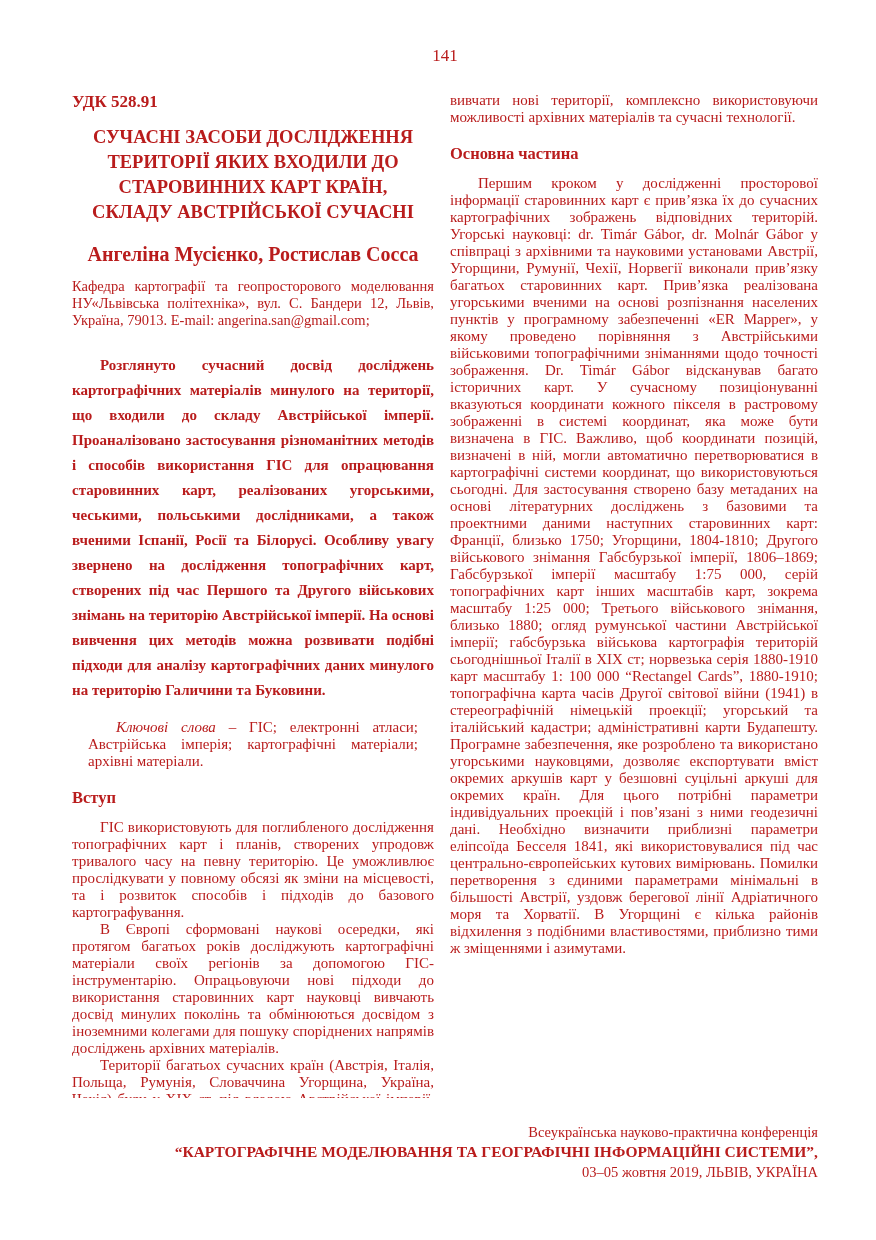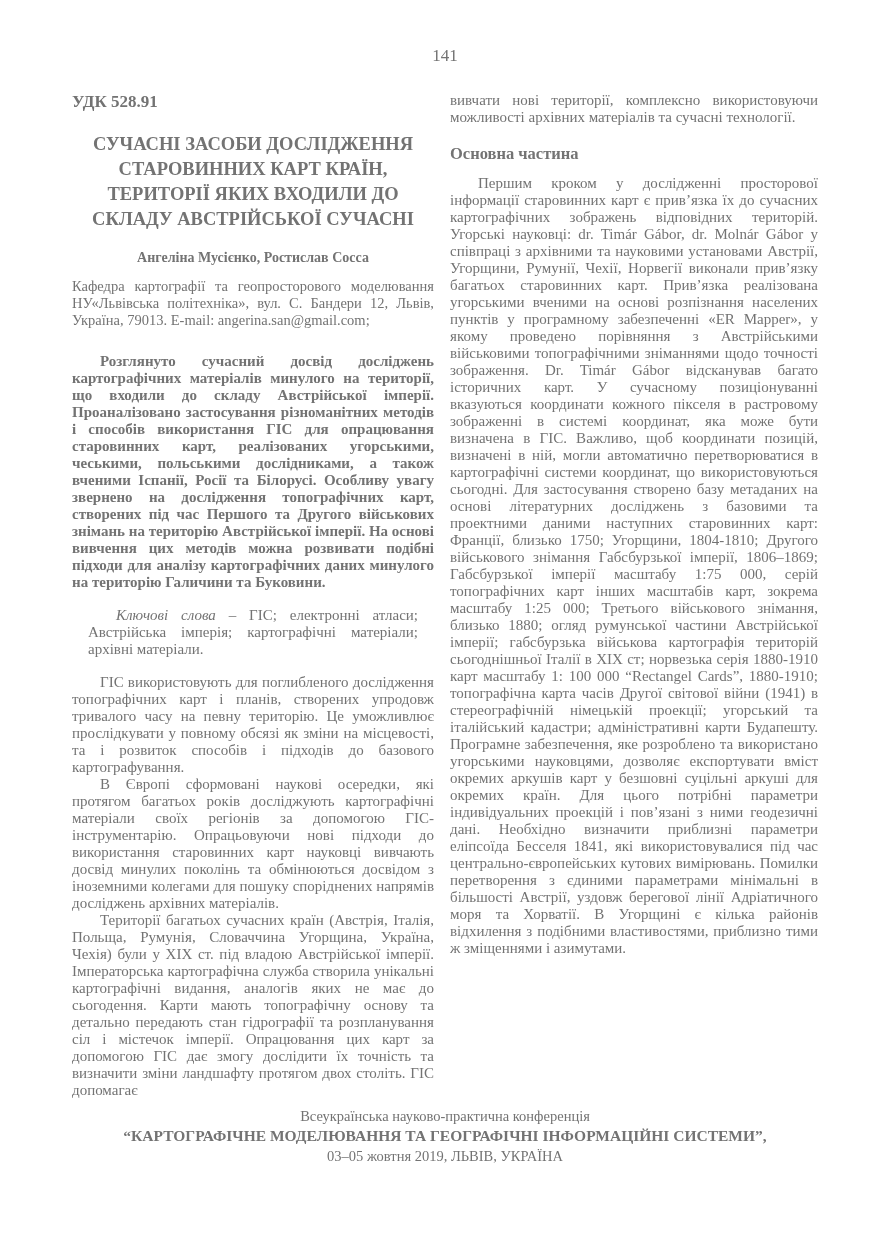--- a/index.html
+++ b/index.html
@@ -6,21 +6,21 @@
     margin: 0;
     padding: 0;
     background: #ffffff;
   }
   .page {
     position: relative;
     width: 876px;
     height: 1240px;
     box-sizing: border-box;
     background: #ffffff;
-    color: #737373;
+    color: #b91c1c;
     font-family: "Liberation Serif", "DejaVu Serif", serif;
     padding: 46px 58px 0 72px;
     overflow: hidden;
   }
   .page-number {
     text-align: center;
     font-size: 17px;
     line-height: 20px;
     margin-bottom: 26px;
   }
@@ -29,45 +29,45 @@
     gap: 16px;
     height: 1006px;
     overflow: hidden;
   }
   .col-left  { width: 362px; flex: 0 0 362px; }
   .col-right { width: 368px; flex: 0 0 368px; }
 
   .udk {
     font-weight: bold;
     font-size: 17px;
-    margin: 0 0 20px 0;
+    margin: 0 0 13px 0;
   }
   .title {
     font-weight: bold;
     font-size: 18.5px;
     line-height: 25px;
     text-align: center;
     margin: 0 6px 18px 6px;
   }
   .authors {
     font-weight: bold;
-    font-size: 14px;
+    font-size: 20px;
     text-align: center;
     margin: 0 0 12px 0;
   }
   .affiliation {
     font-size: 14.5px;
     line-height: 17px;
     text-align: justify;
     margin: 0 0 24px 0;
   }
   .abstract {
     font-weight: bold;
     font-size: 15px;
-    line-height: 17px;
+    line-height: 25px;
     text-align: justify;
     text-indent: 28px;
     margin: 0;
   }
   .keywords {
     font-size: 15px;
     line-height: 17px;
     text-align: justify;
     text-indent: 28px;
     margin: 16px;
@@ -82,22 +82,22 @@
   .body-par {
     font-weight: normal;
     font-size: 15px;
     line-height: 17px;
     text-align: justify;
     margin: 0;
   }
   .indent { text-indent: 28px; }
 
   .footer {
-    text-align: center;
-    margin-top: 8px;
+    text-align: right;
+    margin-top: 24px;
     line-height: 20px;
   }
   .footer-line1, .footer-line3 {
     font-size: 14.5px;
   }
   .footer-line2 {
     font-weight: bold;
     font-size: 15.5px;
   }
 </style>
@@ -108,33 +108,34 @@
 
   <div class="page-number">141</div>
 
   <div class="columns">
 
     <div class="col-left">
       <div class="udk">УДК 528.91</div>
 
       <div class="title">
         <div>СУЧАСНІ ЗАСОБИ ДОСЛІДЖЕННЯ</div>
+        <div>ТЕРИТОРІЇ ЯКИХ ВХОДИЛИ ДО</div>
         <div>СТАРОВИННИХ КАРТ КРАЇН,</div>
-        <div>ТЕРИТОРІЇ ЯКИХ ВХОДИЛИ ДО</div>
         <div>СКЛАДУ АВСТРІЙСЬКОЇ СУЧАСНІ</div>
       </div>
 
       <div class="authors">Ангеліна Мусієнко, Ростислав Сосса</div>
 
       <p class="affiliation">Кафедра картографії та геопросторового моделювання НУ«Львівська політехніка», вул. С. Бандери 12, Львів, Україна, 79013. E-mail: angerina.san@gmail.com;</p>
 
       <p class="abstract">Розглянуто сучасний досвід досліджень картографічних матеріалів минулого на території, що входили до складу Австрійської імперії. Проаналізовано застосування різноманітних методів і способів використання ГІС для опрацювання старовинних карт, реалізованих угорськими, чеськими, польськими дослідниками, а також вченими Іспанії, Росії та Білорусі. Особливу увагу звернено на дослідження топографічних карт, створених під час Першого та Другого військових знімань на територію Австрійської імперії. На основі вивчення цих методів можна розвивати подібні підходи для аналізу картографічних даних минулого на територію Галичини та Буковини.</p>
 
       <p class="keywords"><span class="kw-label">Ключові слова</span><span> – ГІС; електронні атласи; Австрійська імперія; картографічні матеріали; архівні матеріали.</span></p>
 
+      <div class="section-heading">Вступ</div>
 
       <p class="body-par indent">ГІС використовують для поглибленого дослідження топографічних карт і планів, створених упродовж тривалого часу на певну територію. Це уможливлює прослідкувати у повному обсязі як зміни на місцевості, та і розвиток способів і підходів до базового картографування.</p>
       <p class="body-par indent">В Європі сформовані наукові осередки, які протягом багатьох років досліджують картографічні матеріали своїх регіонів за допомогою ГІС-інструментарію. Опрацьовуючи нові підходи до використання старовинних карт науковці вивчають досвід минулих поколінь та обмінюються досвідом з іноземними колегами для пошуку споріднених напрямів досліджень архівних матеріалів.</p>
       <p class="body-par indent">Території багатьох сучасних країн (Австрія, Італія, Польща, Румунія, Словаччина Угорщина, Україна, Чехія) були у XIX ст. під владою Австрійської імперії. Імператорська картографічна служба створила унікальні картографічні видання, аналогів яких не має до сьогодення. Карти мають топографічну основу та детально передають стан гідрографії та розпланування сіл і містечок імперії. Опрацювання цих карт за допомогою ГІС дає змогу дослідити їх точність та визначити зміни ландшафту протягом двох століть. ГІС допомагає</p>
     </div>
 
     <div class="col-right">
       <p class="body-par">вивчати нові території, комплексно використовуючи можливості архівних матеріалів та сучасні технології.</p>
 
       <div class="section-heading">Основна частина</div>

